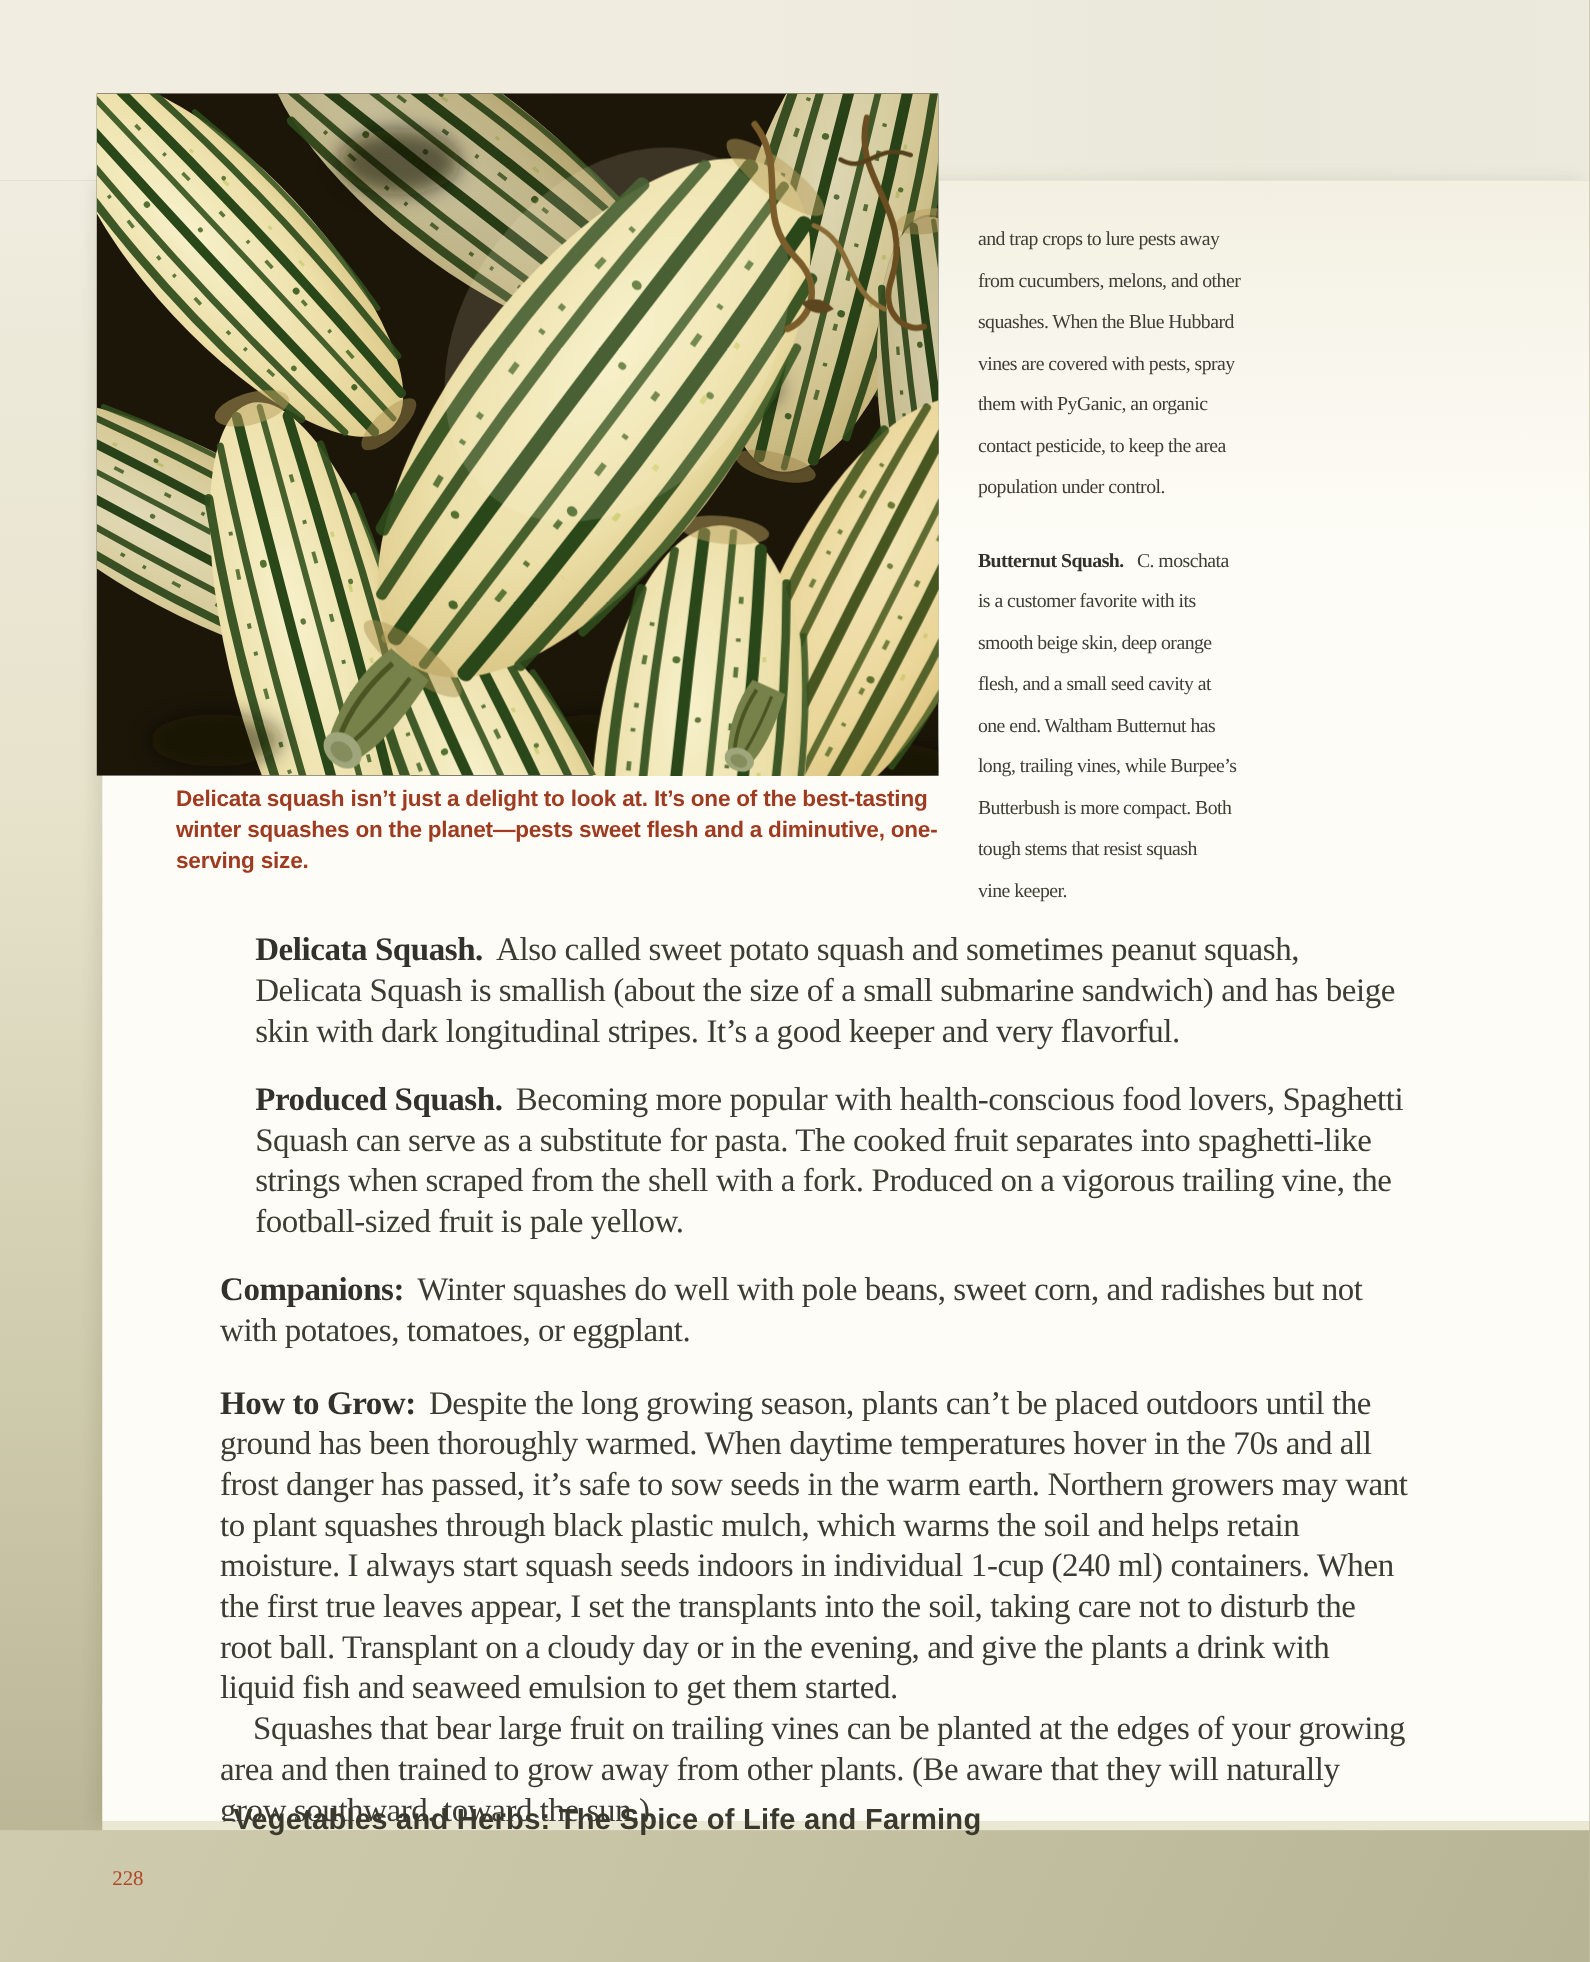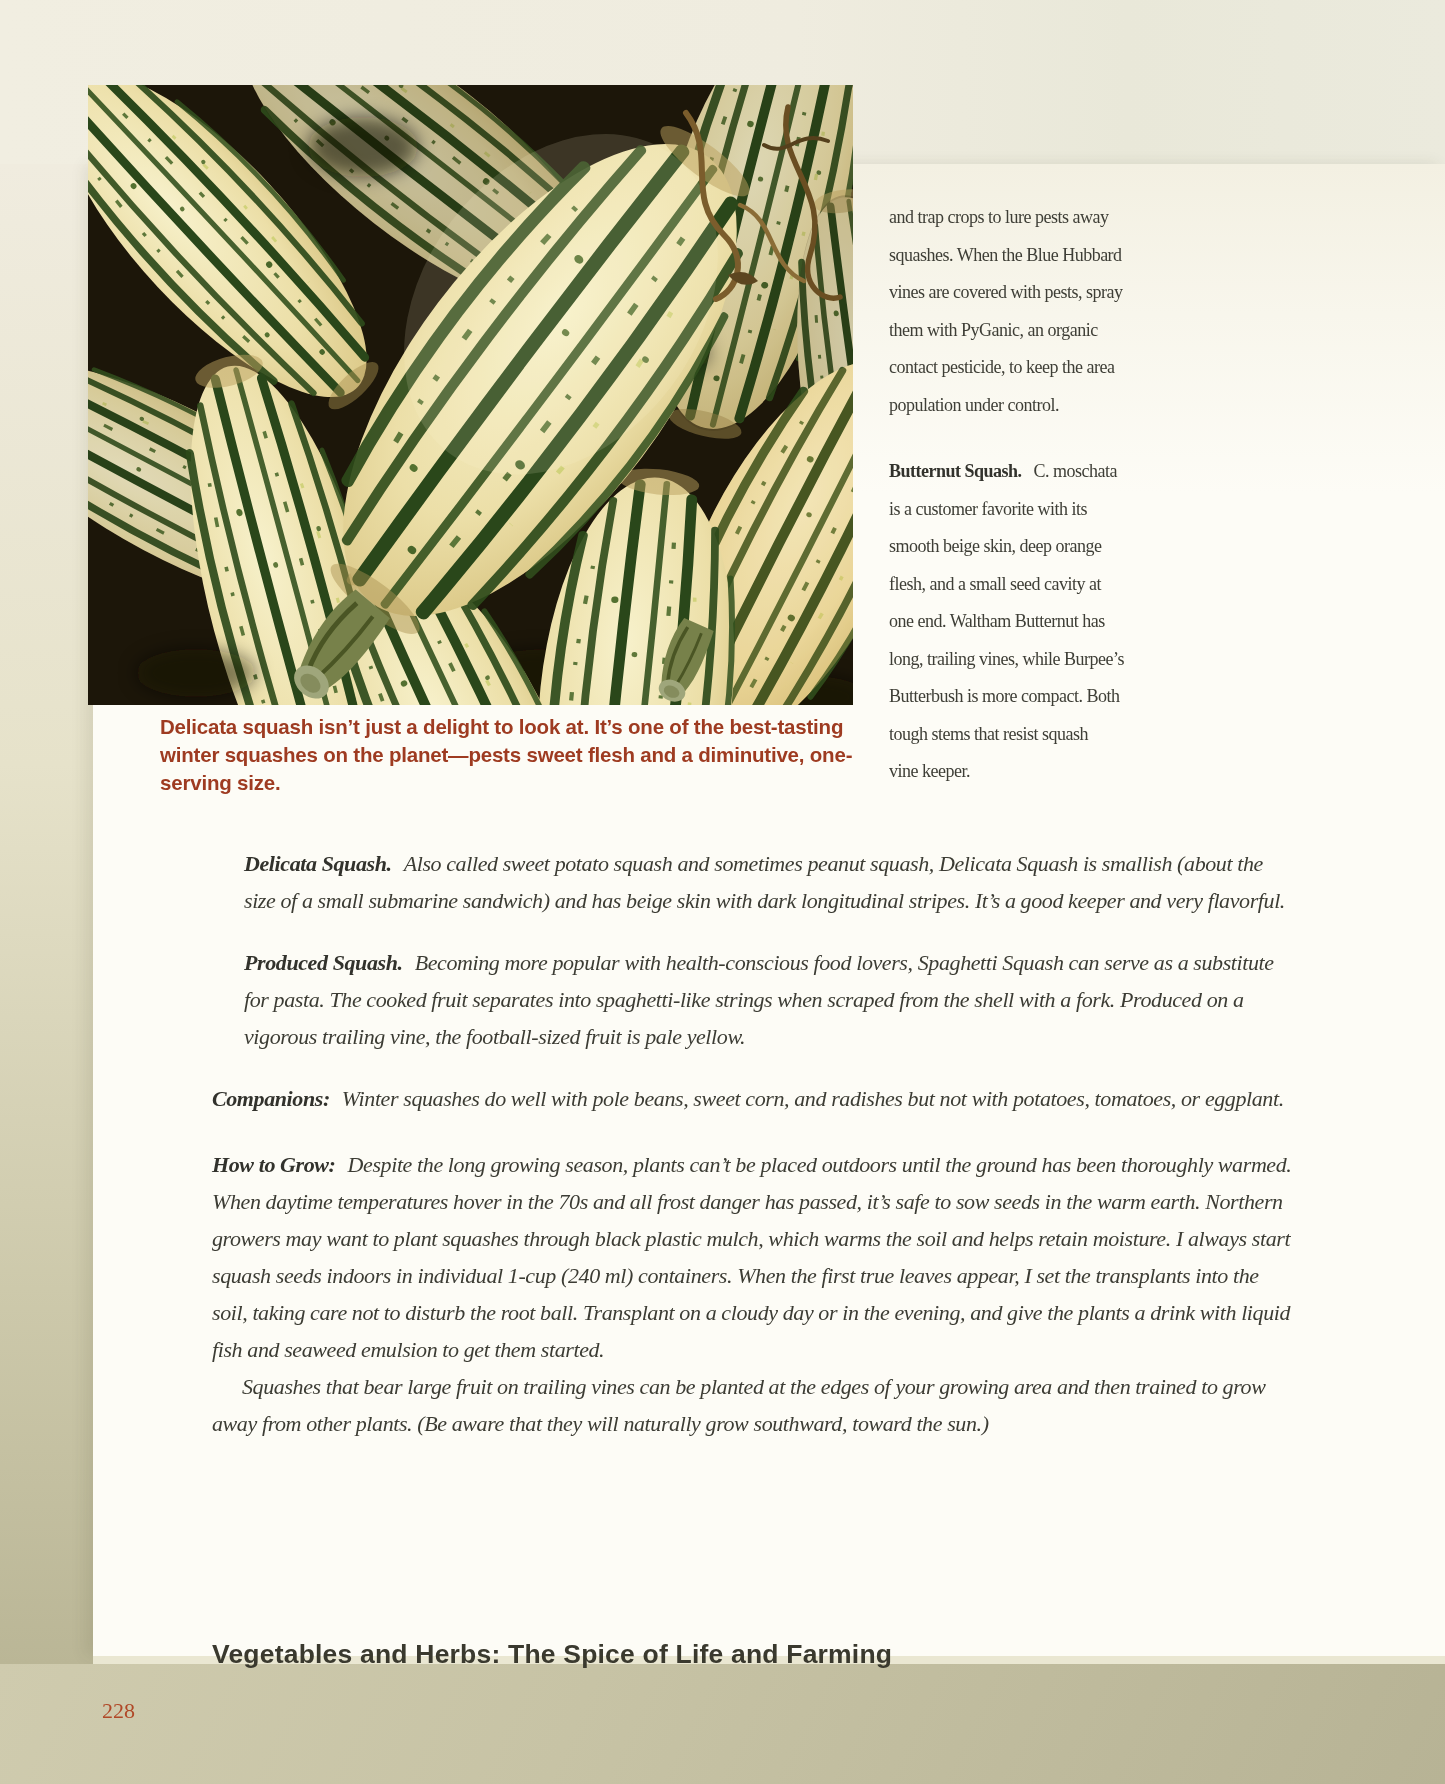--- a/index.html
+++ b/index.html
@@ -32,29 +32,29 @@
   .caption .cln{white-space:nowrap;}
 
   
   .rightcol{left:889px;top:199px;width:430px;color:#3e3e36;
     font-size:18px;line-height:37.5px;letter-spacing:-.5px;}
   .rightcol .ln{white-space:nowrap;}
   .rightcol .block-gap{height:29px;}
   .lead{font-weight:bold;color:#32322c;margin-right:12px;}
 
   
-  .bodytext{left:212px;top:845px;width:1080px;color:#3c3c34;
-    font-size:22px;line-height:37px;letter-spacing:-.4px;font-style:italic;}
+  .bodytext{left:200px;top:845px;width:1080px;color:#3c3c34;
+    font-size:30px;line-height:37px;letter-spacing:-.4px;}
   .bodytext p{margin:0;}
   .p-squash{margin-left:32px !important;margin-bottom:25px !important;}
   .p-comp{margin-bottom:29px !important;}
   .p-how2{text-indent:30px;}
 
   
-  .pagenum{left:102px;top:1698px;font-size:22px;color:#b04827;
+  .pagenum{left:102px;top:1698px;font-size:19px;color:#b04827;
     font-family:"Liberation Serif","DejaVu Serif",serif;}
   .booktitle{left:212px;top:1639px;font-size:26.5px;color:#3a392e;
     font-family:"Liberation Sans","DejaVu Sans",sans-serif;font-weight:600;letter-spacing:.2px;}
 </style>
 </head>
 <body>
 
 <div class="abs top-band"></div>
 <div class="abs left-strip"></div>
 <div class="abs page"></div>
@@ -163,20 +163,21 @@
 </div>
 
 <div class="abs caption">
   <div class="cln">Delicata squash isn’t just a delight to look at. It’s one of the best-tasting</div>
   <div class="cln">winter squashes on the planet—pests sweet flesh and a diminutive, one-</div>
   <div class="cln">serving size.</div>
 </div>
 
 <div class="abs rightcol">
   <div class="ln">and trap crops to lure pests away</div>
+  <div class="ln">from cucumbers, melons, and other</div>
   <div class="ln">squashes. When the Blue Hubbard</div>
   <div class="ln">vines are covered with pests, spray</div>
   <div class="ln">them with PyGanic, an organic</div>
   <div class="ln">contact pesticide, to keep the area</div>
   <div class="ln">population under control.</div>
   <div class="block-gap"></div>
   <div class="ln">
     <span class="lead">Butternut Squash.</span><span>C. moschata</span>
   </div>
   <div class="ln">is a customer favorite with its</div>

